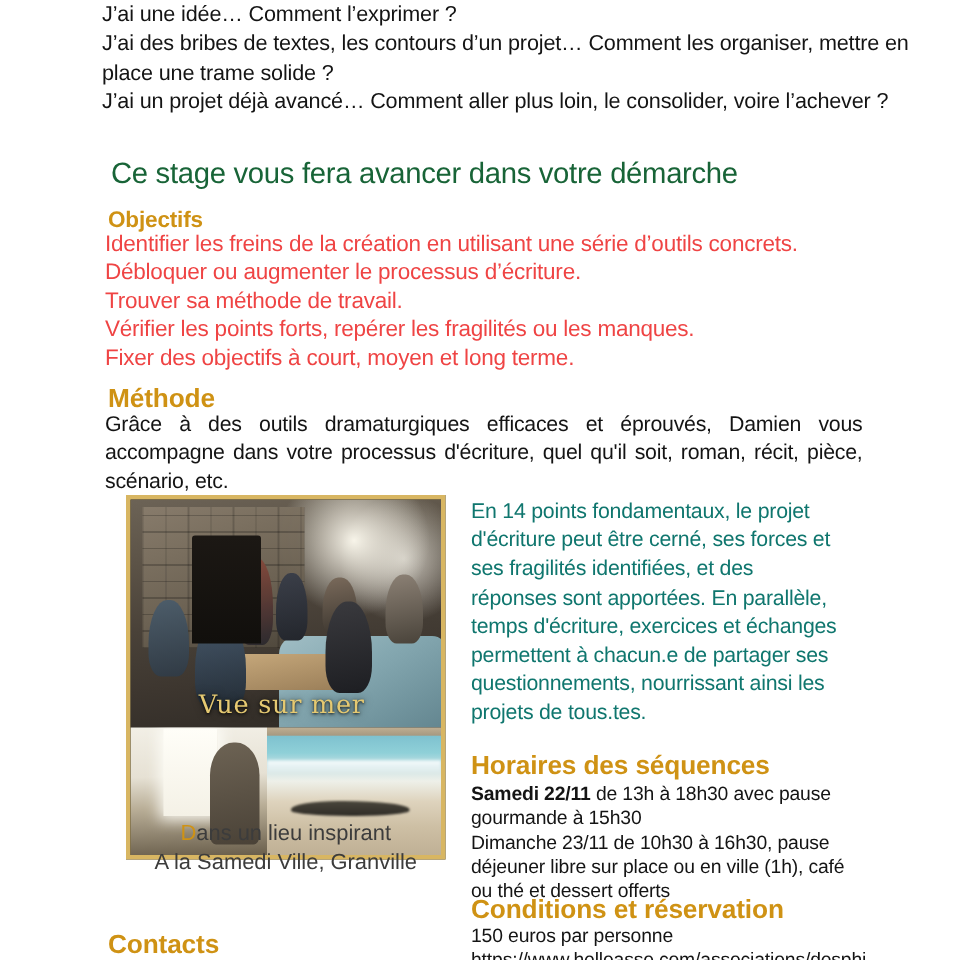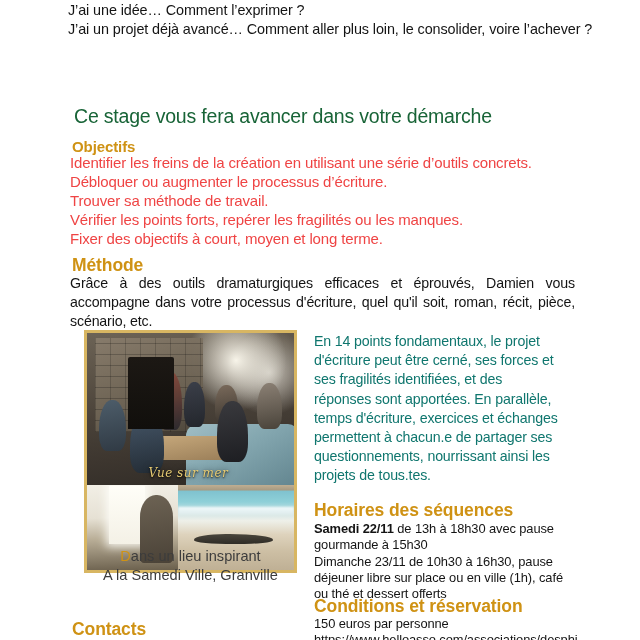--- a/index.html
+++ b/index.html
@@ -168,27 +168,25 @@
     height: 16%;
     background: linear-gradient(170deg, #c9a978 0%, #9d7f55 100%);
     border-radius: 3px;
     filter: blur(0.5px);
   }
   .vue-sur-mer {
     position: absolute;
     left: 22%;
     bottom: 3%;
     font-family: "DejaVu Serif", serif;
-    font-style: italic;
-    font-size: 12px;
+    font-size: 17px;
     color: #e7c96a;
     text-shadow: 0 1px 2px rgba(0,0,0,0.85), 0 0 6px rgba(0,0,0,0.6);
     letter-spacing: 0.5px;
     white-space: nowrap;
-    margin-left: 16px;
   }
   .photo-row {
     position: absolute;
     left: 0;
     bottom: 0;
     width: 100%;
     height: 36%;
     display: flex;
   }
   .photo-writer {
@@ -304,20 +302,21 @@
     white-space: nowrap;
   }
 </style>
 </head>
 <body>
 
 <div class="page">
 
   <div class="intro">
     <p>J’ai une idée… Comment l’exprimer ?</p>
+    <p>J’ai des bribes de textes, les contours d’un projet… Comment les organiser, mettre en place une trame solide ?</p>
     <p>J’ai un projet déjà avancé… Comment aller plus loin, le consolider, voire l’achever ?</p>
   </div>
 
   <div class="green-title">Ce stage vous fera avancer dans votre démarche</div>
 
   <div class="h-gold" id="objectifs-heading">Objectifs</div>
   <div class="objectifs-list">
     <div>Identifier les freins de la création en utilisant une série d’outils concrets.</div>
     <div>Débloquer ou augmenter le processus d’écriture.</div>
     <div>Trouver sa méthode de travail.</div>

